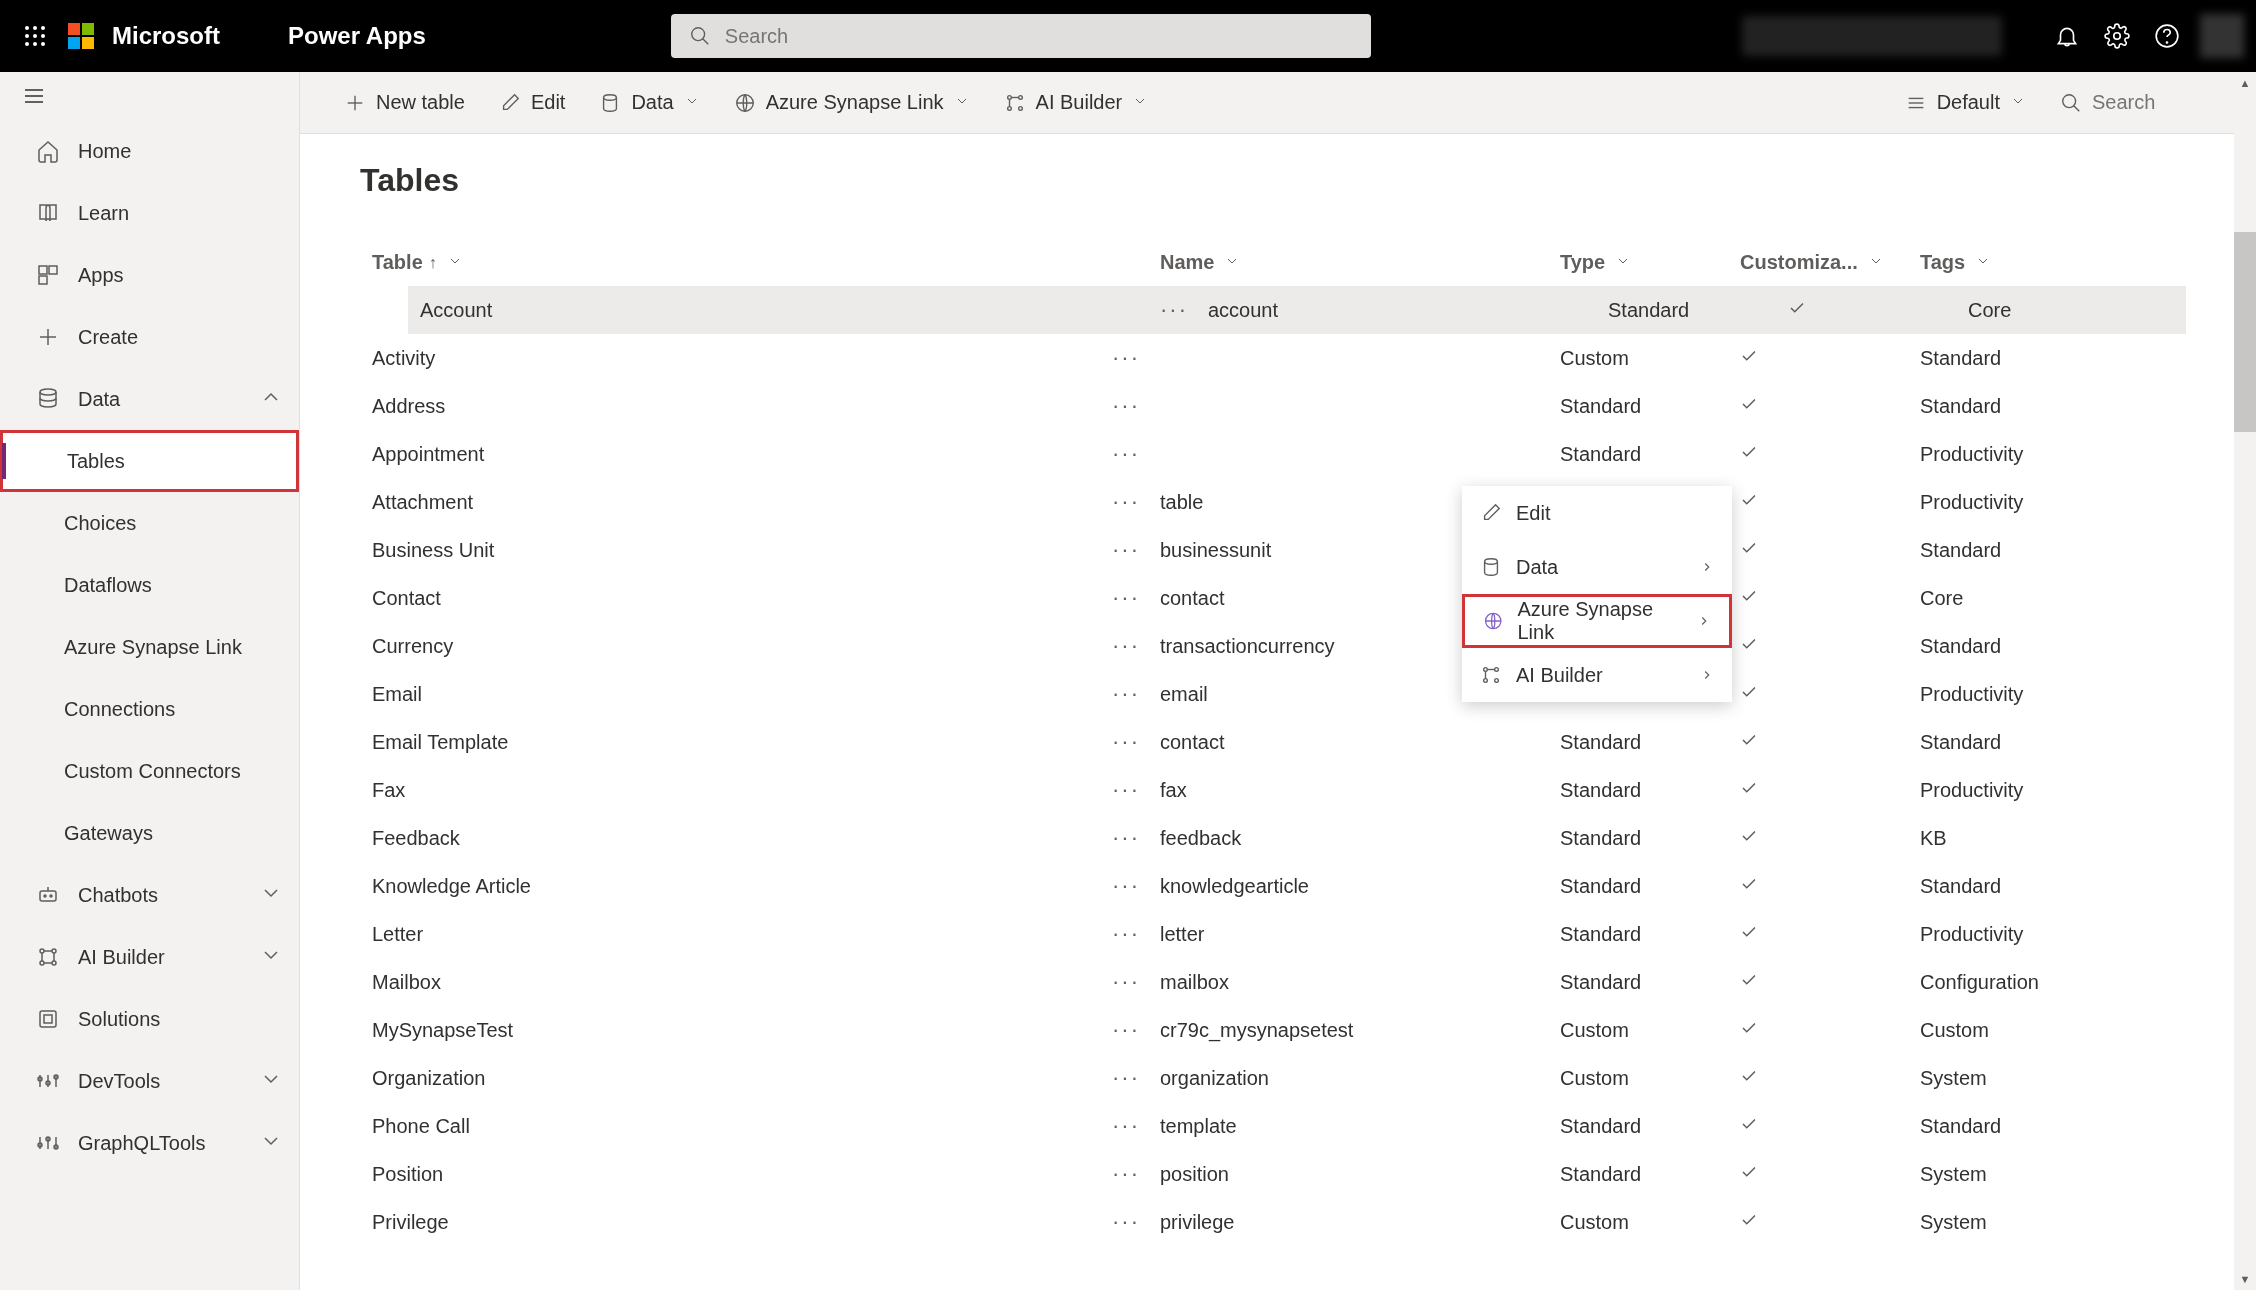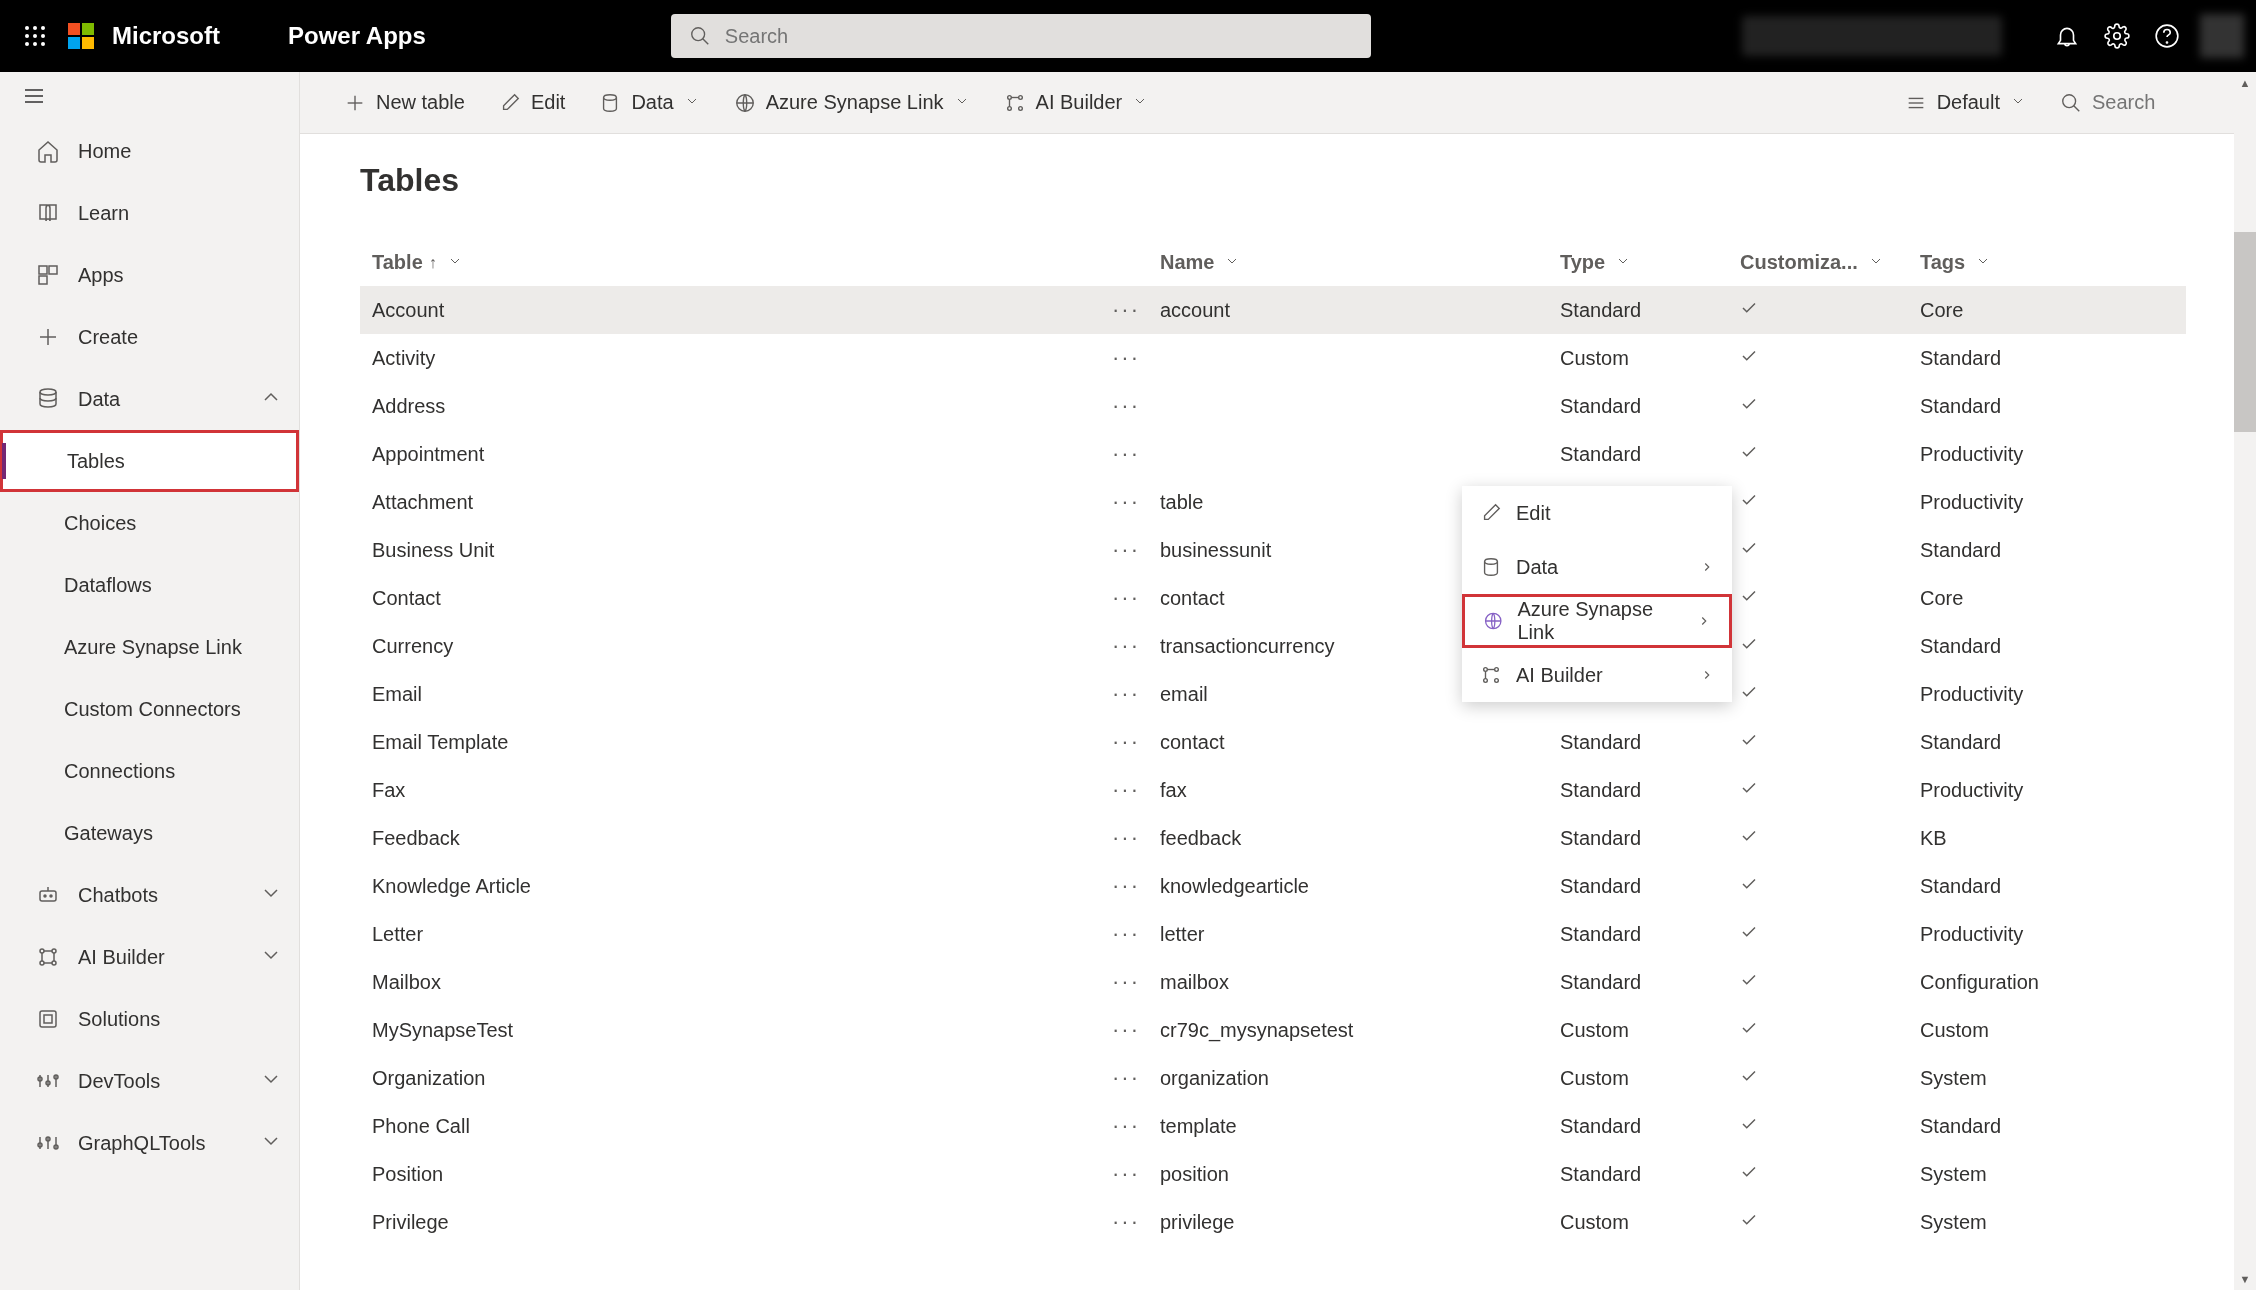--- a/index.html
+++ b/index.html
@@ -48,21 +48,21 @@
 .toolbar-spacer { flex:1; }
 .toolbar .vs svg { stroke:#605e5c; }
 .toolbar .srch input { border:none; background:transparent; outline:none; font-size:20px; width:120px; }
 
 
 .content { flex:1; padding:28px 70px 0 60px; overflow:hidden; position:relative; }
 .page-title { font-size:32px; font-weight:600; margin-bottom:40px; }
 .tbl { width:100%; }
 .tbl-head { display:flex; padding:12px 0; color:#605e5c; font-size:20px; font-weight:700; }
 .tbl-row { display:flex; height:48px; align-items:center; font-size:20px; }
-.tbl-row.hovered { background:#edebe9; }
+.tbl-row.hovered { background:#edebe9;margin-left:48px; }
 .col-table { width:800px; padding-left:12px; display:flex; align-items:center; }
 .col-table .more { margin-left:auto; margin-right:20px; font-size:22px; letter-spacing:2px; color:#605e5c; cursor:pointer; }
 .col-name { width:400px; }
 .col-type { width:180px; }
 .col-cust { width:180px; }
 .col-tags { flex:1; }
 .col-cust svg { width:20px; height:20px; stroke:#605e5c; fill:none; stroke-width:2; }
 .chk svg { width:18px; height:18px; }
 .sort-up { margin-left:6px; font-size:16px; }
 .hdr-chev { margin-left:10px; }
@@ -199,24 +199,24 @@
     <div class="sub">
         <span>Choices</span>
       </div>
     <div class="sub">
         <span>Dataflows</span>
       </div>
     <div class="sub">
         <span>Azure Synapse Link</span>
       </div>
     <div class="sub">
+        <span>Connections</span>
+      </div>
+    <div class="sub">
         <span>Custom Connectors</span>
-      </div>
-    <div class="sub">
-        <span>Connections</span>
       </div>
     <div class="sub">
         <span>Gateways</span>
       </div>
 
     <div class="item">
         <svg viewBox="0 0 24 24">
           <rect x="4" y="8" width="16" height="10" rx="2"></rect>
           <circle cx="9" cy="13" r="1" fill="#605e5c"></circle>
           <circle cx="15" cy="13" r="1" fill="#605e5c"></circle>

